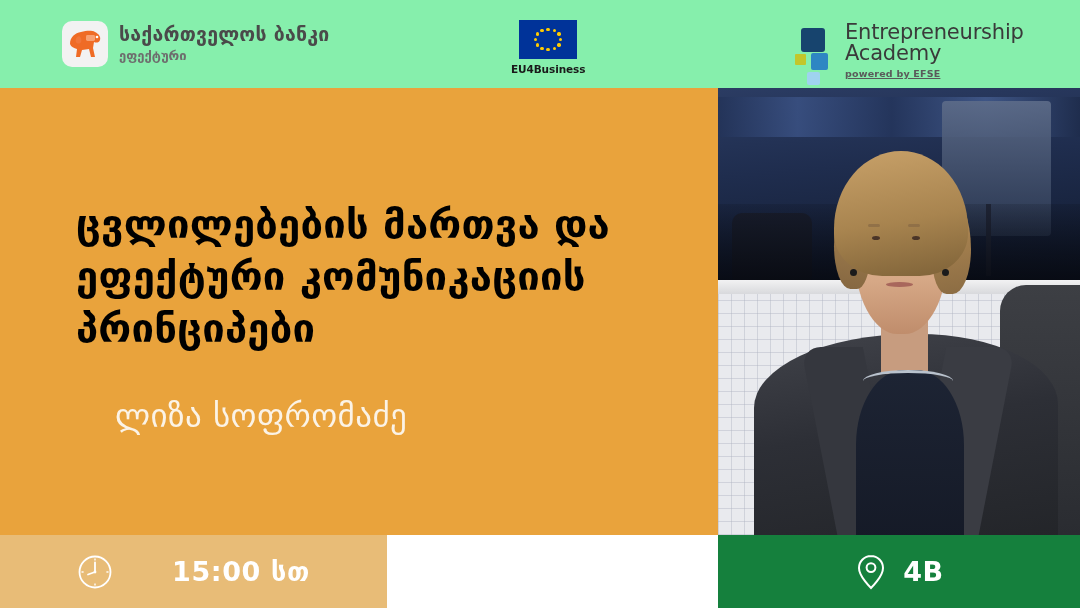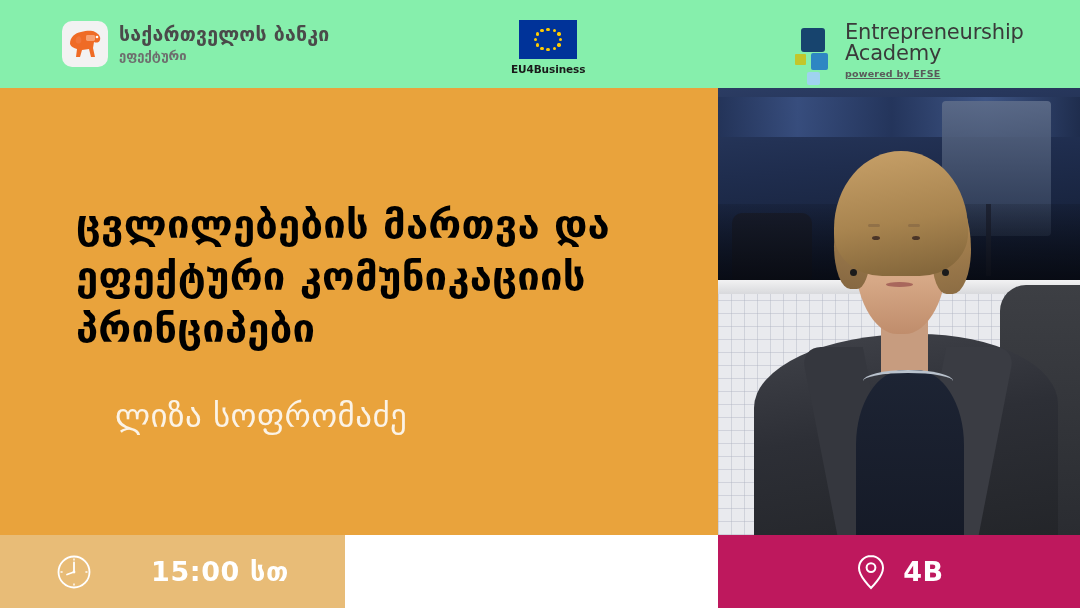--- a/index.html
+++ b/index.html
@@ -218,23 +218,23 @@
   }
   .ph-earrL { left:36.5%; top:40.5%; }
   .ph-earrR { left:62%;   top:40.5%; }
 
   
   .bottom { position:absolute; left:0; top:535px; width:1080px; height:73px; }
   .bseg {
     position:absolute; top:0; height:73px;
     display:flex; align-items:center; justify-content:center;
   }
-  .bseg.time  { left:0px;   width:345px; background:#e8bc77;gap:44px; }
+  .bseg.time  { left:0px;   width:387px; background:#e8bc77;gap:44px; }
   .bseg.date  { left:345px; width:373px; background:#f7a992; }
-  .bseg.place { left:718px; width:362px; background:#be185d; }
+  .bseg.place { left:718px; width:362px; background:#15803d; }
   .bseg .ico { flex:none; margin-right:15px; display:block; }
   .bseg .txt {
     color:#ffffff; font-weight:700; font-size:27px;
     letter-spacing:.6px; line-height:1; white-space:nowrap;
   }
 </style>
 </head>
 <body>
 
 <div class="poster">

